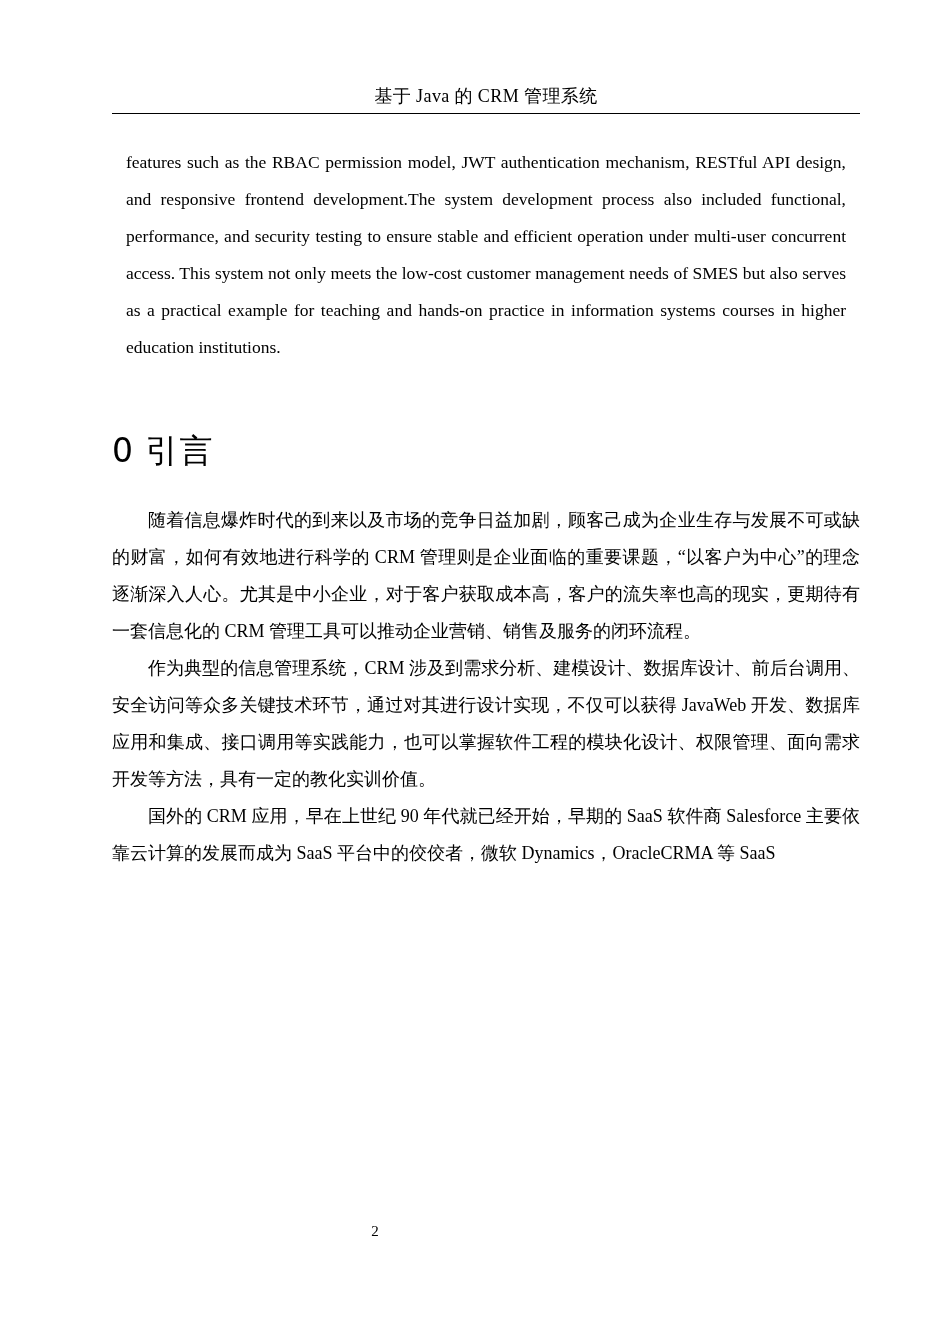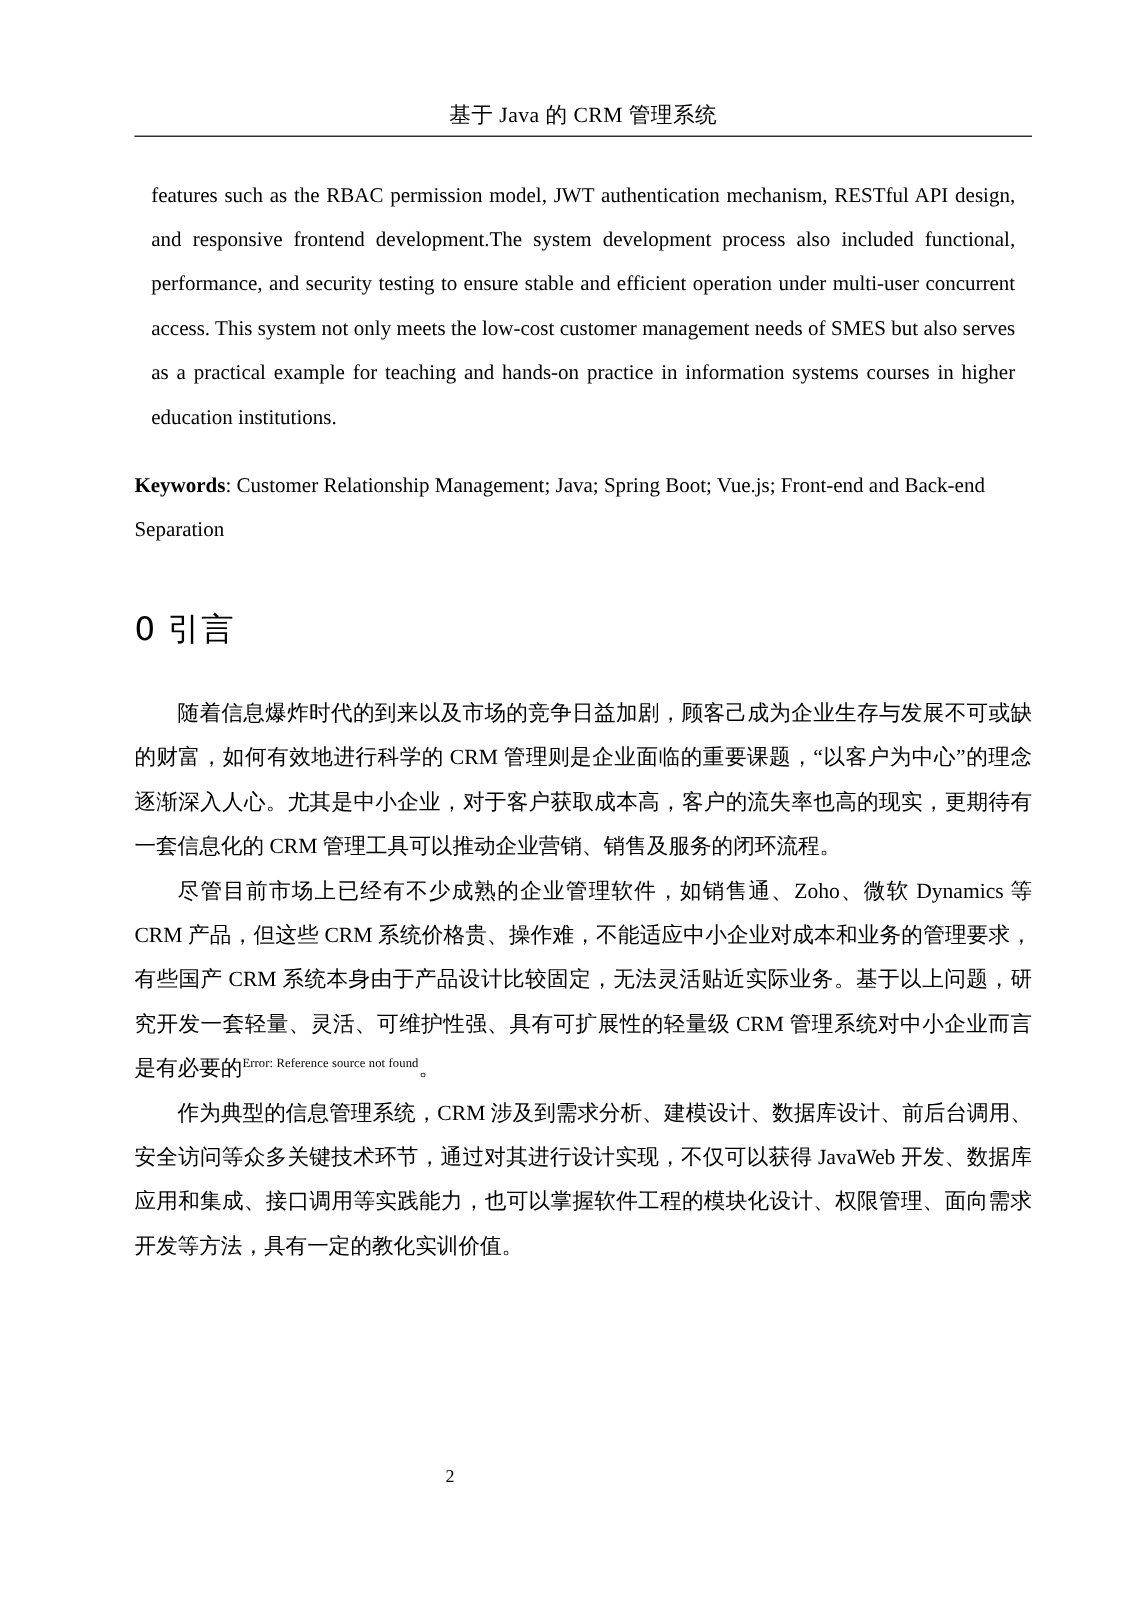--- a/index.html
+++ b/index.html
@@ -76,21 +76,21 @@
     line-height: 37px;
     text-align: left;
     font-family: "Liberation Serif", "DejaVu Serif", serif;
   }
 
   
   h1.section-heading {
     margin: 0;
     font-family: "DejaVu Sans", "Liberation Sans", sans-serif;
     font-weight: normal;
-    font-size: 27px;
+    font-size: 33px;
     line-height: 42px;
     letter-spacing: 1px;
     color: #000;
   }
 
   
   p.cn {
     margin: 0;
     font-size: 18px;
     line-height: 37px;
@@ -136,34 +136,33 @@
     <div class="header-title">基于 Java 的 CRM 管理系统</div>
     <div class="header-rule"></div>
   </div>
 
   <div class="content">
 
     <p class="en">features such as the RBAC permission model, JWT authentication mechanism, RESTful API design, and responsive frontend development.The system development process also included functional, performance, and security testing to ensure stable and efficient operation under multi-user concurrent access. This system not only meets the low-cost customer management needs of SMES but also serves as a practical example for teaching and hands-on practice in information systems courses in higher education institutions.</p>
 
     <div class="gap-after-abstract"></div>
 
-    <p class="keywords"><span class="kw-label">Keywords</span><span>: </span><span>Customer Relationship Management; Java; Spring Boot; Vue.js; Front-end and Back-end Separation</span></p>
 
     <div class="gap-before-heading"></div>
 
     <h1 class="section-heading">0 引言</h1>
 
     <div class="gap-after-heading"></div>
 
     <p class="cn">随着信息爆炸时代的到来以及市场的竞争日益加剧，顾客己成为企业生存与发展不可或缺的财富，如何有效地进行科学的 CRM 管理则是企业面临的重要课题，“以客户为中心”的理念逐渐深入人心。尤其是中小企业，对于客户获取成本高，客户的流失率也高的现实，更期待有一套信息化的 CRM 管理工具可以推动企业营销、销售及服务的闭环流程。</p>
 
-    <p class="cn"><span>尽管目前市场上已经有不少成熟的企业管理软件，如销售通、Zoho、微软 Dynamics 等 CRM 产品，但这些 CRM 系统价格贵、操作难，不能适应中小企业对成本和业务的管理要求，有些国产 CRM 系统本身由于产品设计比较固定，无法灵活贴近实际业务。基于以上问题，研究开发一套轻量、灵活、可维护性强、具有可扩展性的轻量级 CRM 管理系统对中小企业而言是有必要的</span><sup class="fielderr">Error: Reference source not found</sup><span>。</span></p>
 
     <p class="cn">作为典型的信息管理系统，CRM 涉及到需求分析、建模设计、数据库设计、前后台调用、安全访问等众多关键技术环节，通过对其进行设计实现，不仅可以获得 JavaWeb 开发、数据库应用和集成、接口调用等实践能力，也可以掌握软件工程的模块化设计、权限管理、面向需求开发等方法，具有一定的教化实训价值。</p>
 
+    <p class="cn">国外的 CRM 应用，早在上世纪 90 年代就已经开始，早期的 SaaS 软件商 Salesforce 主要依靠云计算的发展而成为 SaaS 平台中的佼佼者，微软 Dynamics，OracleCRMA 等 SaaS</p>
 
   </div>
 
   <div class="footer">
     <span class="page-number">2</span>
   </div>
 
 </div>
 
 </body></html>

